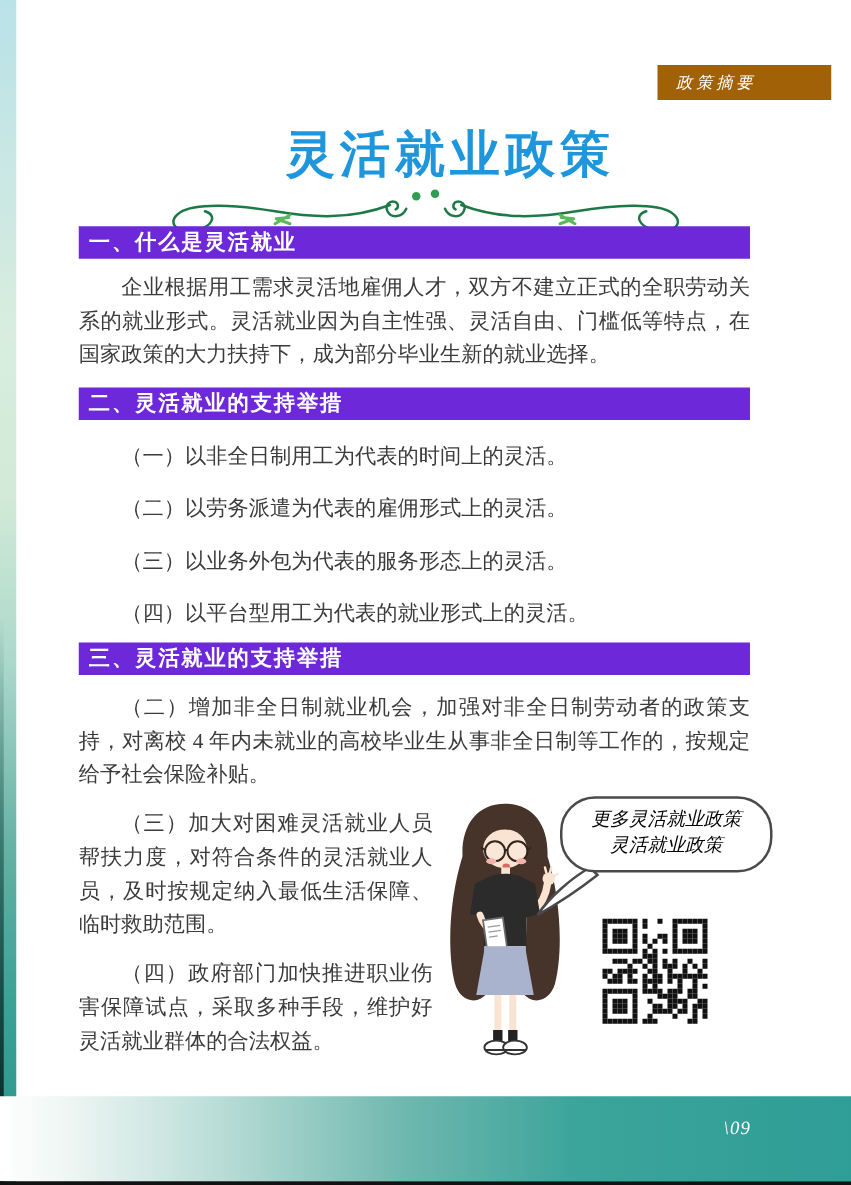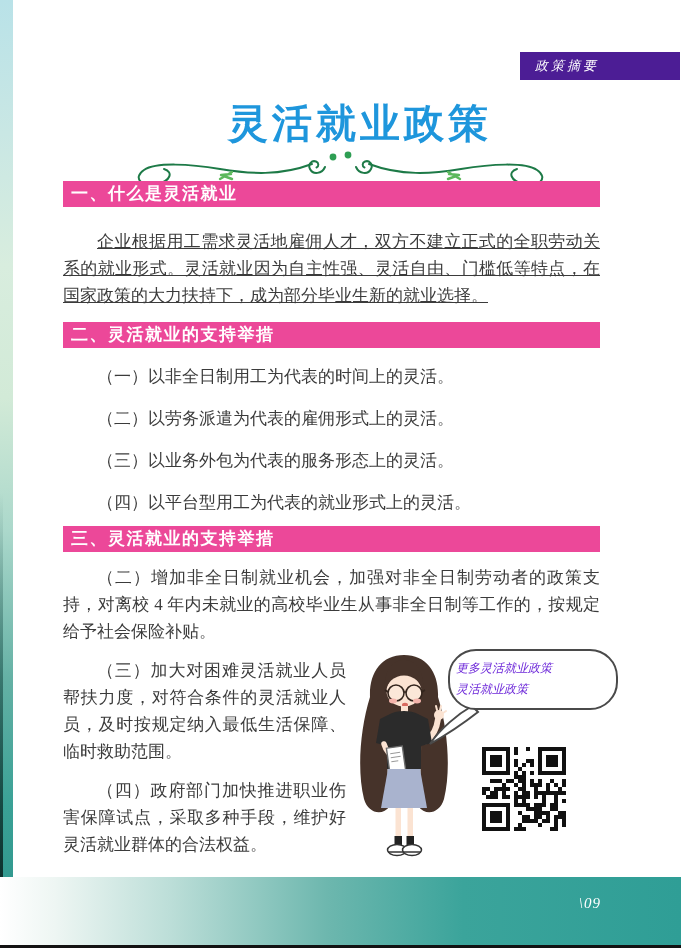--- a/index.html
+++ b/index.html
@@ -8,46 +8,46 @@
 
   
   .left-strip{position:absolute;left:0;top:0;width:13px;height:100%;
     background:linear-gradient(180deg,#b9e2e8 0%,#c9e7e4 14%,#d8edde 28%,#d2ead7 42%,
                #abd8cb 56%,#63b0a4 72%,#3aa196 85%,#2b9289 100%);}
   .left-edge{position:absolute;left:0;top:0;width:3px;height:100%;
     background:linear-gradient(180deg,rgba(0,0,0,0) 0%,rgba(0,0,0,0) 52%,
                rgba(10,60,55,.45) 70%,rgba(5,25,23,.8) 92%,#000 100%);}
 
   
-  .tag-banner{position:absolute;top:52px;right:1px;width:160px;height:28px;background:#4c1d95;
+  .tag-banner{position:absolute;top:52px;right:16px;width:139px;height:28px;background:#a16207;
     color:#ffffff;font-style:italic;font-size:13px;letter-spacing:3px;line-height:28px;
     padding-left:15px;box-sizing:border-box;}
 
   
   .title{position:absolute;top:96px;left:0;right:0;text-align:center;
     font-family:"Liberation Sans",sans-serif;font-weight:bold;font-size:40px;
     color:#1e96dc;letter-spacing:4px;padding-left:39px;}
   .flourish{position:absolute;top:142px;left:120px;width:440px;height:48px;}
 
   
   .content{position:absolute;left:63px;top:181px;width:537px;color:#3b3b3b;font-size:17px;}
-  .sec-head{background:#ec4899;color:#ffffff;font-family:"Liberation Sans",sans-serif;
+  .sec-head{background:#6d28d9;color:#ffffff;font-family:"Liberation Sans",sans-serif;
     font-weight:bold;font-size:17px;height:26px;line-height:26px;padding-left:8px;
     letter-spacing:1.5px;}
   .mt10{margin-top:10px;} .mt13{margin-top:13px;}
-  p.body{margin:21px 0 0;line-height:27px;text-indent:2em;text-align:justify;text-decoration:underline;}
+  p.body{margin:9px 0 0;line-height:27px;text-indent:2em;text-align:justify;}
   p.item{margin:16px 0 0;line-height:26px;text-indent:2em;}
   p.item:first-of-type{margin-top:8px;}
   p.sp{margin:12px 0 0;line-height:27px;text-indent:2em;text-align:justify;}
 
   
   .figure-float{float:right;position:relative;width:250px;height:212px;margin:4px 0 0 4px;}
   .bubble{position:absolute;top:0;right:-18px;width:170px;border:2px solid #4a4a4a;
-    border-radius:28px;background:#fff;padding:7px 6px 8px;text-align:left;
-    font-style:italic;font-size:12px;line-height:21px;color:#6d28d9;box-sizing:border-box;z-index:2;}
+    border-radius:28px;background:#fff;padding:7px 6px 8px;text-align:center;
+    font-style:italic;font-size:15px;line-height:21px;color:#000000;box-sizing:border-box;z-index:2;}
   .bubble-tail{position:absolute;top:54px;right:118px;z-index:1;}
   .qr{position:absolute;left:128px;top:94px;width:92px;height:92px;}
   .girl{position:absolute;left:2px;top:2px;width:104px;height:210px;}
 
   
   .bottom-band{position:absolute;left:0;bottom:3px;height:68px;width:100%;
     background:linear-gradient(90deg,#ffffff 0%,#eef6f3 8%,#bcded8 25%,#6db7ae 48%,
                #3ba49b 68%,#2f9e96 100%);}
   .bottom-line{position:absolute;left:0;bottom:0;width:100%;height:3px;background:#121212;}
   .page-num{position:absolute;bottom:36px;right:80px;color:#ffffff;font-style:italic;

